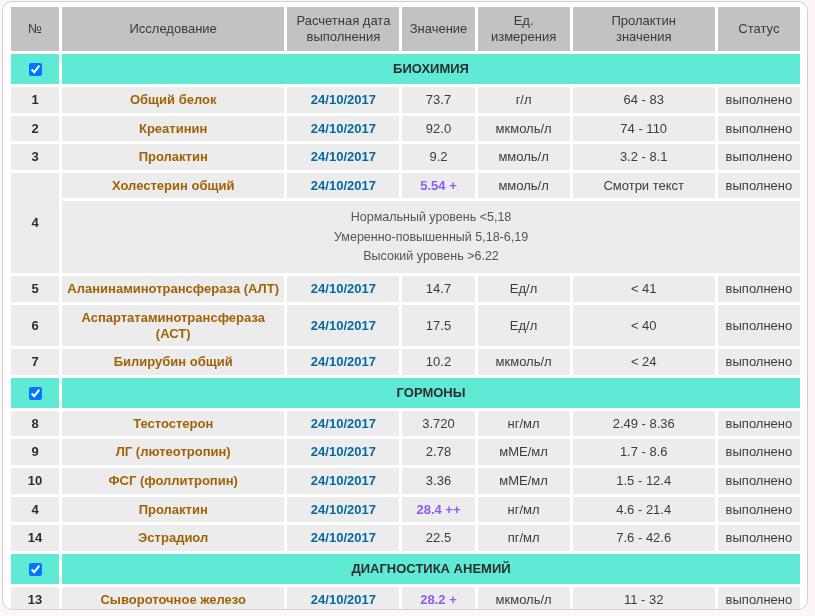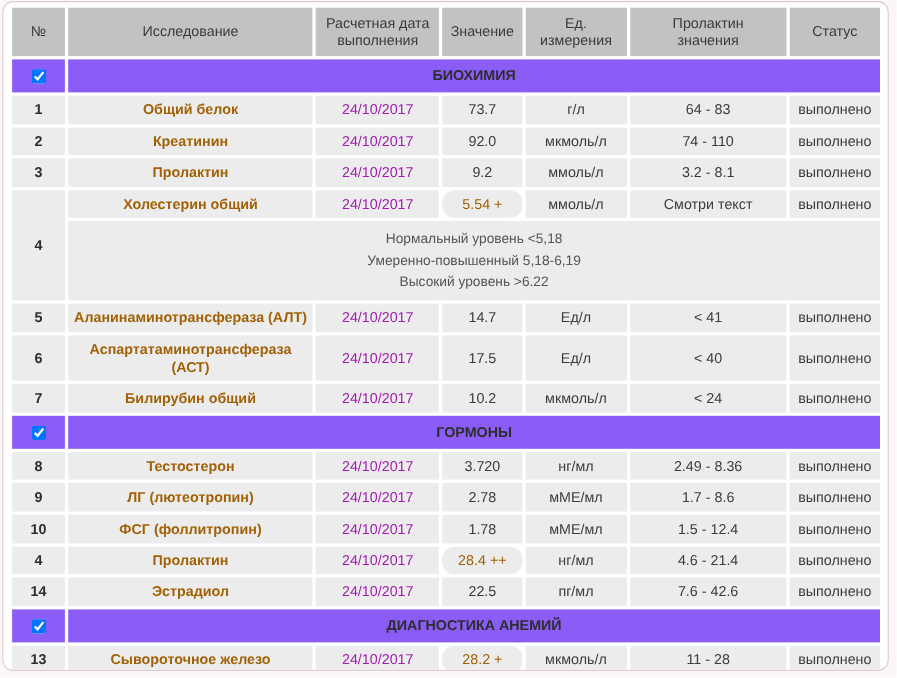--- a/index.html
+++ b/index.html
@@ -14,27 +14,27 @@
     border-collapse:separate; border-spacing:3px;
   }
   th {
     background:#c2c2c2; color:#3a3a3a; font-weight:400; font-size:13px;
     height:40px; padding:2px; text-align:center; white-space:pre-line; line-height:1.25;
   }
   td {
     background:#ececec; color:#3c3c3c; font-size:13px; text-align:center;
     padding:5px 3px; vertical-align:middle; line-height:1.2;
   }
-  td.green { background:#8b5cf6; }
+  td.green { background:#5eead4; }
   td.section-title { font-weight:700; color:#2d2d2d; height:20px; font-size:13px; }
   td.checkbox-cell { height:20px; }
   td.num { font-weight:700; color:#2d2d2d; }
   td.name { font-weight:700; color:#a16207; }
-  td.date { font-weight:400; color:#a21caf; }
-  td.val.flag { font-weight:400; color:#a16207;border-radius:11px; }
+  td.date { font-weight:700; color:#0369a1; }
+  td.val.flag { font-weight:700; color:#8b5cf6; }
   td.note {
     color:#555; font-size:12.5px; height:62px; line-height:1.55; white-space:pre-line;margin-top:20px;
   }
   input[type="checkbox"] { width:13px; height:13px; margin:0; vertical-align:middle; }
 </style>
 </head>
 <body>
 
 <div class="page">
   <div class="panel">
@@ -154,21 +154,21 @@
             <td class="date">24/10/2017</td>
             <td class="val">2.78</td>
             <td class="unit">мМЕ/мл</td>
             <td class="normal">1.7 - 8.6</td>
             <td class="status">выполнено</td>
           </tr>
           <tr>
             <td class="num">10</td>
             <td class="name">ФСГ (фоллитропин)</td>
             <td class="date">24/10/2017</td>
-            <td class="val">1.78</td>
+            <td class="val">3.36</td>
             <td class="unit">мМЕ/мл</td>
             <td class="normal">1.5 - 12.4</td>
             <td class="status">выполнено</td>
           </tr>
           <tr>
             <td class="num">4</td>
             <td class="name">Пролактин</td>
             <td class="date">24/10/2017</td>
             <td class="val flag">28.4 ++</td>
             <td class="unit">нг/мл</td>
@@ -187,19 +187,19 @@
           <tr>
             <td class="green checkbox-cell"><input type="checkbox" checked="" style=""></td>
             <td class="green section-title" colspan="6">ДИАГНОСТИКА АНЕМИЙ</td>
           </tr>
           <tr>
             <td class="num">13</td>
             <td class="name">Сывороточное железо</td>
             <td class="date">24/10/2017</td>
             <td class="val flag">28.2 +</td>
             <td class="unit">мкмоль/л</td>
-            <td class="normal">11 - 28</td>
+            <td class="normal">11 - 32</td>
             <td class="status">выполнено</td>
           </tr>
         </tbody>
     </table>
   </div>
 </div>
 
 </body></html>

